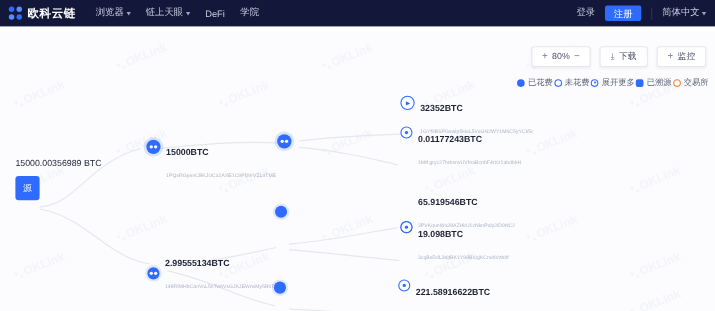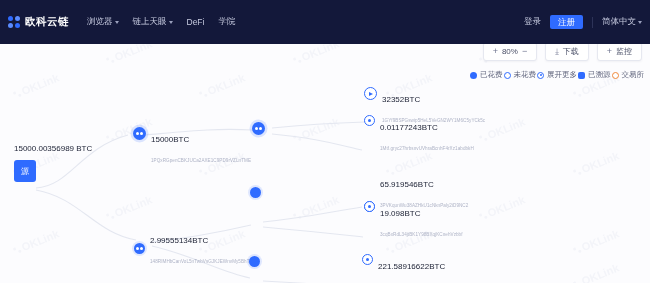--- a/index.html
+++ b/index.html
@@ -5,21 +5,21 @@
   html,body{margin:0;padding:0;}
   body{
     width:650px;height:283px;overflow:hidden;
     font-family:"Liberation Sans","DejaVu Sans",sans-serif;
     background:#ffffff;position:relative;
   }
   #app{width:650px;height:283px;position:relative;overflow:hidden;background:#fff;}
 
   
   .topnav{
-    position:absolute;left:0;top:0;width:650px;height:44px;
+    position:absolute;left:0;top:0;width:650px;height:24px;
     background:#13183a;display:flex;align-items:center;
     box-sizing:border-box;padding:0 8px;z-index:40;
   }
   .brand{display:flex;align-items:center;gap:4px;margin-right:18px;}
   .brand-mark{width:13px;height:13px;position:relative;flex:0 0 auto;}
   .brand-mark i{position:absolute;background:#2f6bff;border-radius:50%;}
   .brand-mark i:nth-child(1){width:5px;height:5px;left:0;top:0;}
   .brand-mark i:nth-child(2){width:5px;height:5px;left:7px;top:0;background:#5b8cff;}
   .brand-mark i:nth-child(3){width:5px;height:5px;left:0;top:7px;background:#5b8cff;}
   .brand-mark i:nth-child(4){width:5px;height:5px;left:7px;top:7px;}
@@ -115,21 +115,21 @@
     width:0;height:0;border-left:4px solid #2f6bff;
     border-top:2.5px solid transparent;border-bottom:2.5px solid transparent;
     margin-left:1px;
   }
   .g-square{
     width:22px;height:22px;border-radius:3px;background:#2f6bff;
     display:flex;align-items:center;justify-content:center;
     color:#fff;font-size:8px;
   }
   .ntext{line-height:1.25;min-width:0;}
-  .namt{font-size:8px;color:#1b2033;font-weight:normal;white-space:nowrap;}
+  .namt{font-size:8px;color:#1b2033;font-weight:bold;white-space:nowrap;}
   .naddr{
     font-size:4.6px;color:#aeb3c6;white-space:nowrap;letter-spacing:.05px;
     font-family:"Liberation Sans","DejaVu Sans",sans-serif;
   }
   .src-label{
     position:absolute;z-index:5;font-size:8px;color:#1b2033;white-space:nowrap;
   }
 </style>
 </head>
 <body>

